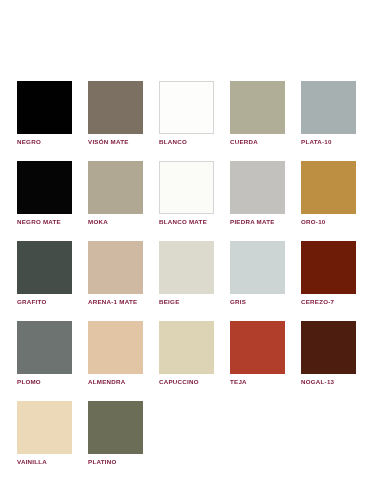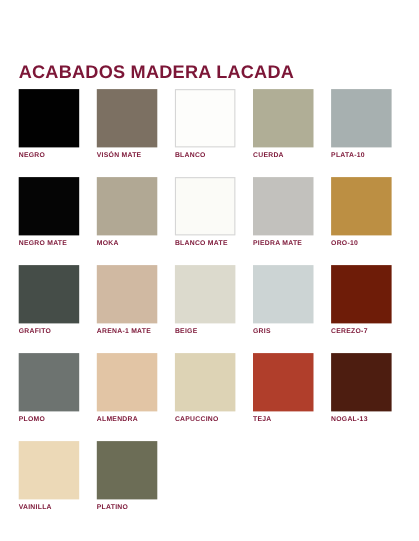--- a/index.html
+++ b/index.html
@@ -72,21 +72,20 @@
     line-height: 9px;
     white-space: nowrap;
     font-family: "Liberation Sans", sans-serif;
   }
 </style>
 </head>
 <body>
 
 <div class="page">
 
-  <h1 class="page-title">ACABADOS MADERA LACADA</h1>
 
   <div class="swatch-grid">
       <div class="swatch-cell">
         <span class="swatch-chip" style="background-color: rgb(1, 1, 1);"></span>
         <span class="swatch-label">NEGRO</span>
       </div>
       <div class="swatch-cell">
         <span class="swatch-chip" style="background-color: rgb(124, 112, 98);"></span>
         <span class="swatch-label">VISÓN MATE</span>
       </div>

